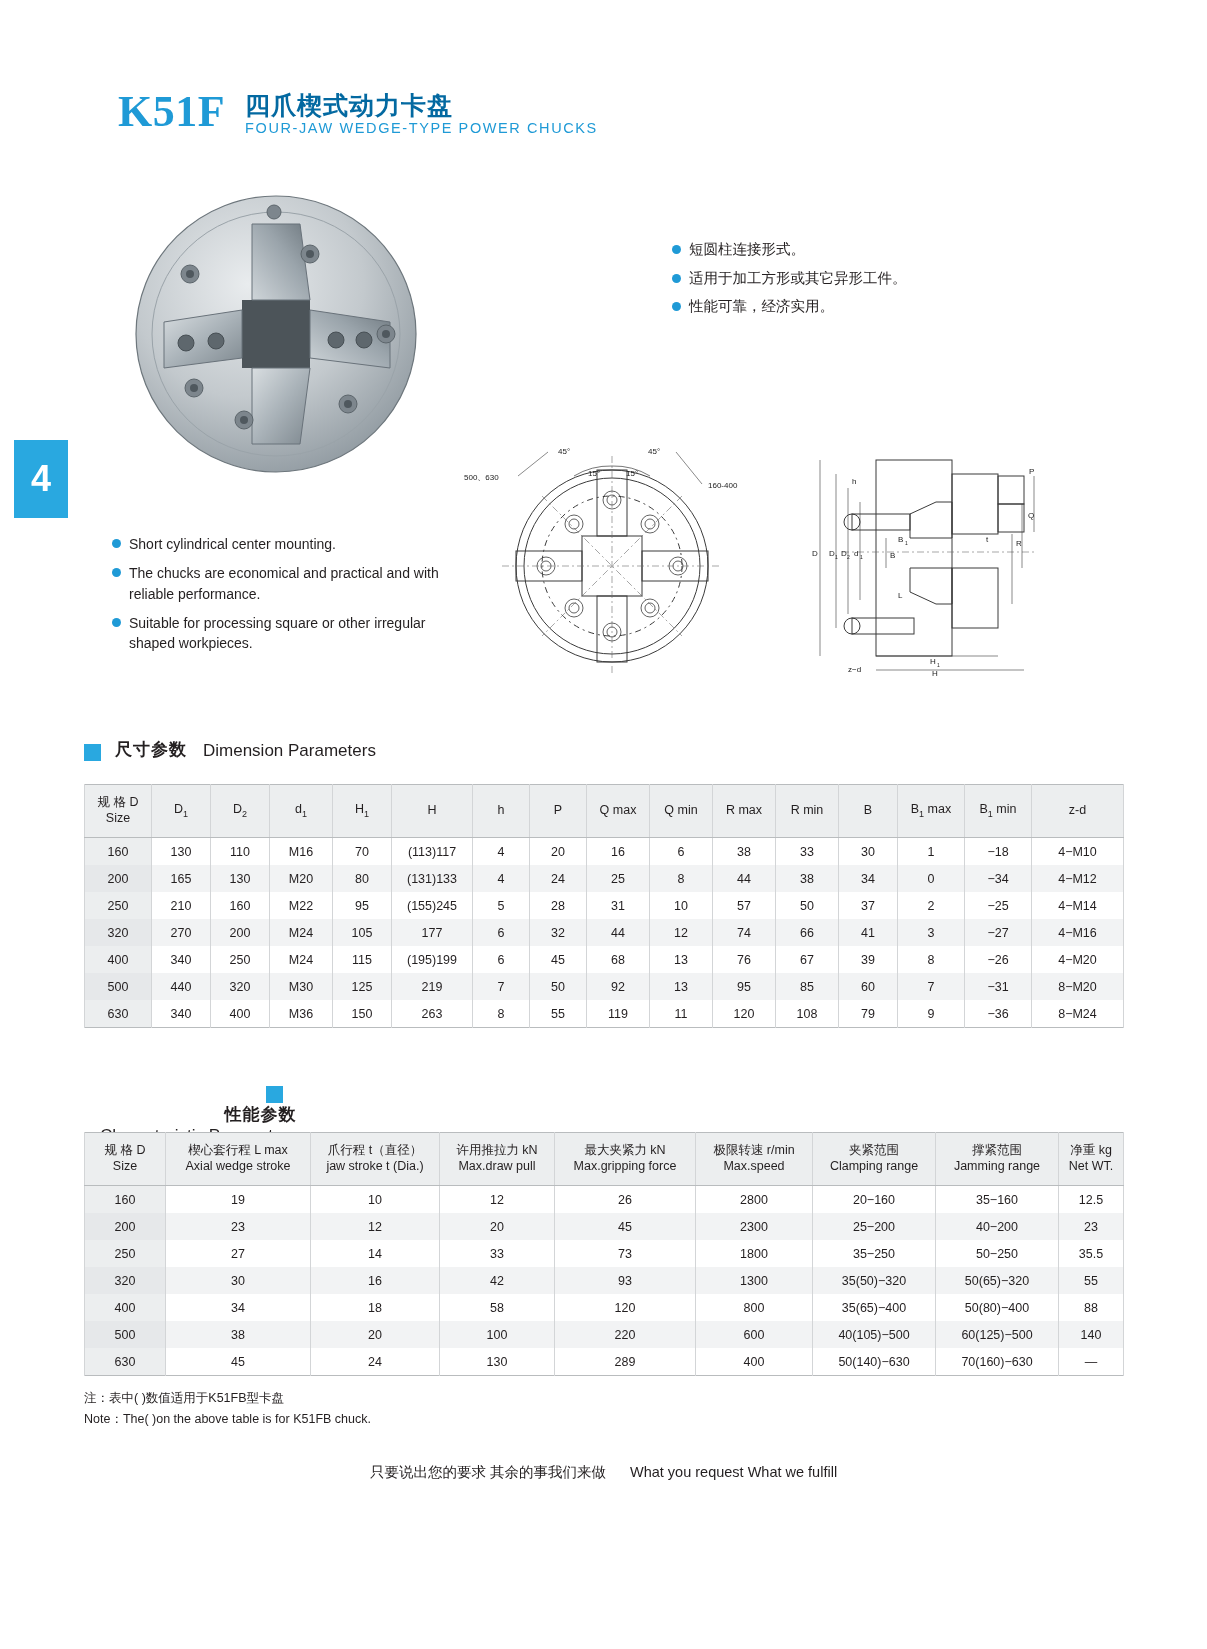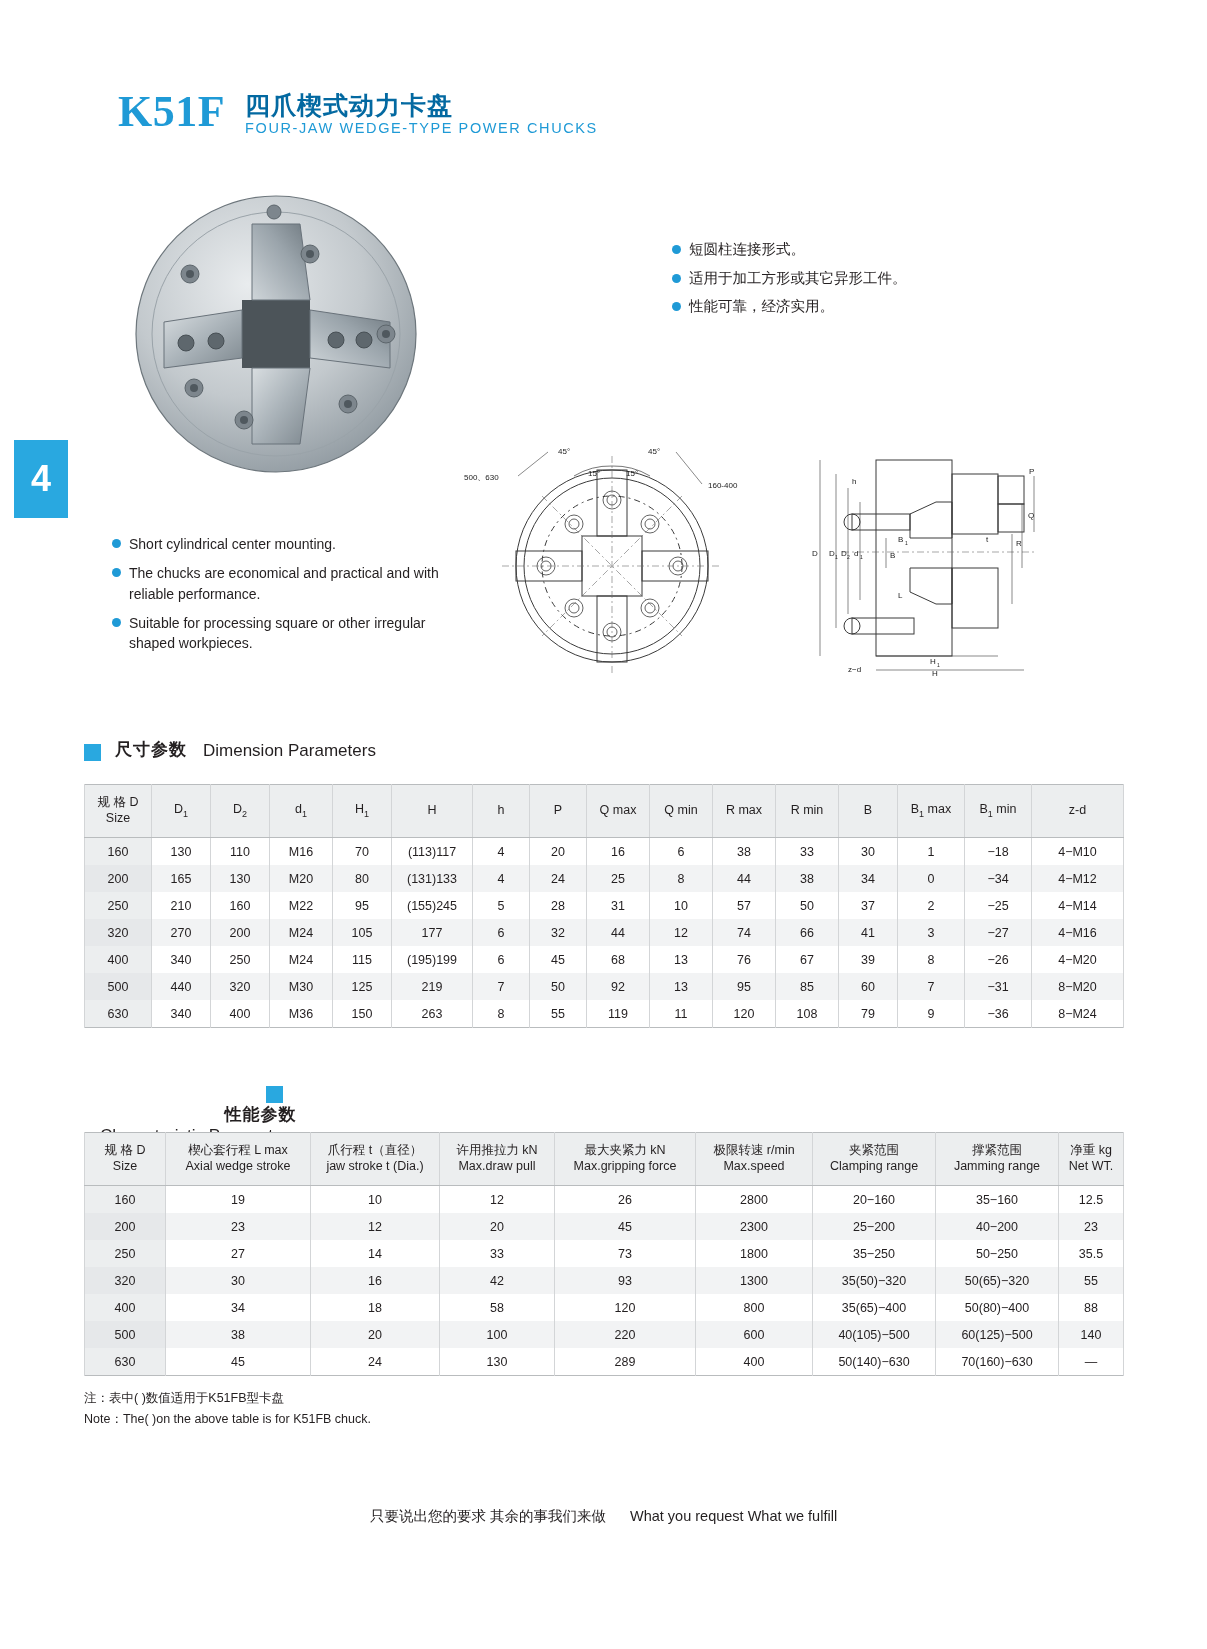--- a/index.html
+++ b/index.html
@@ -221,21 +221,20 @@
 
   
   .footer-slogan {
     position: absolute;
     left: 0;
     top: 1463px;
     width: 1207px;
     text-align: center;
     font-size: 14.5px;
     color: #231f20;
-    margin-top: 44px;
   }
   .footer-page {
     position: absolute;
     left: 0;
     top: 1496px;
     width: 1207px;
     text-align: center;
     font-size: 14px;
     color: #231f20;
   }

